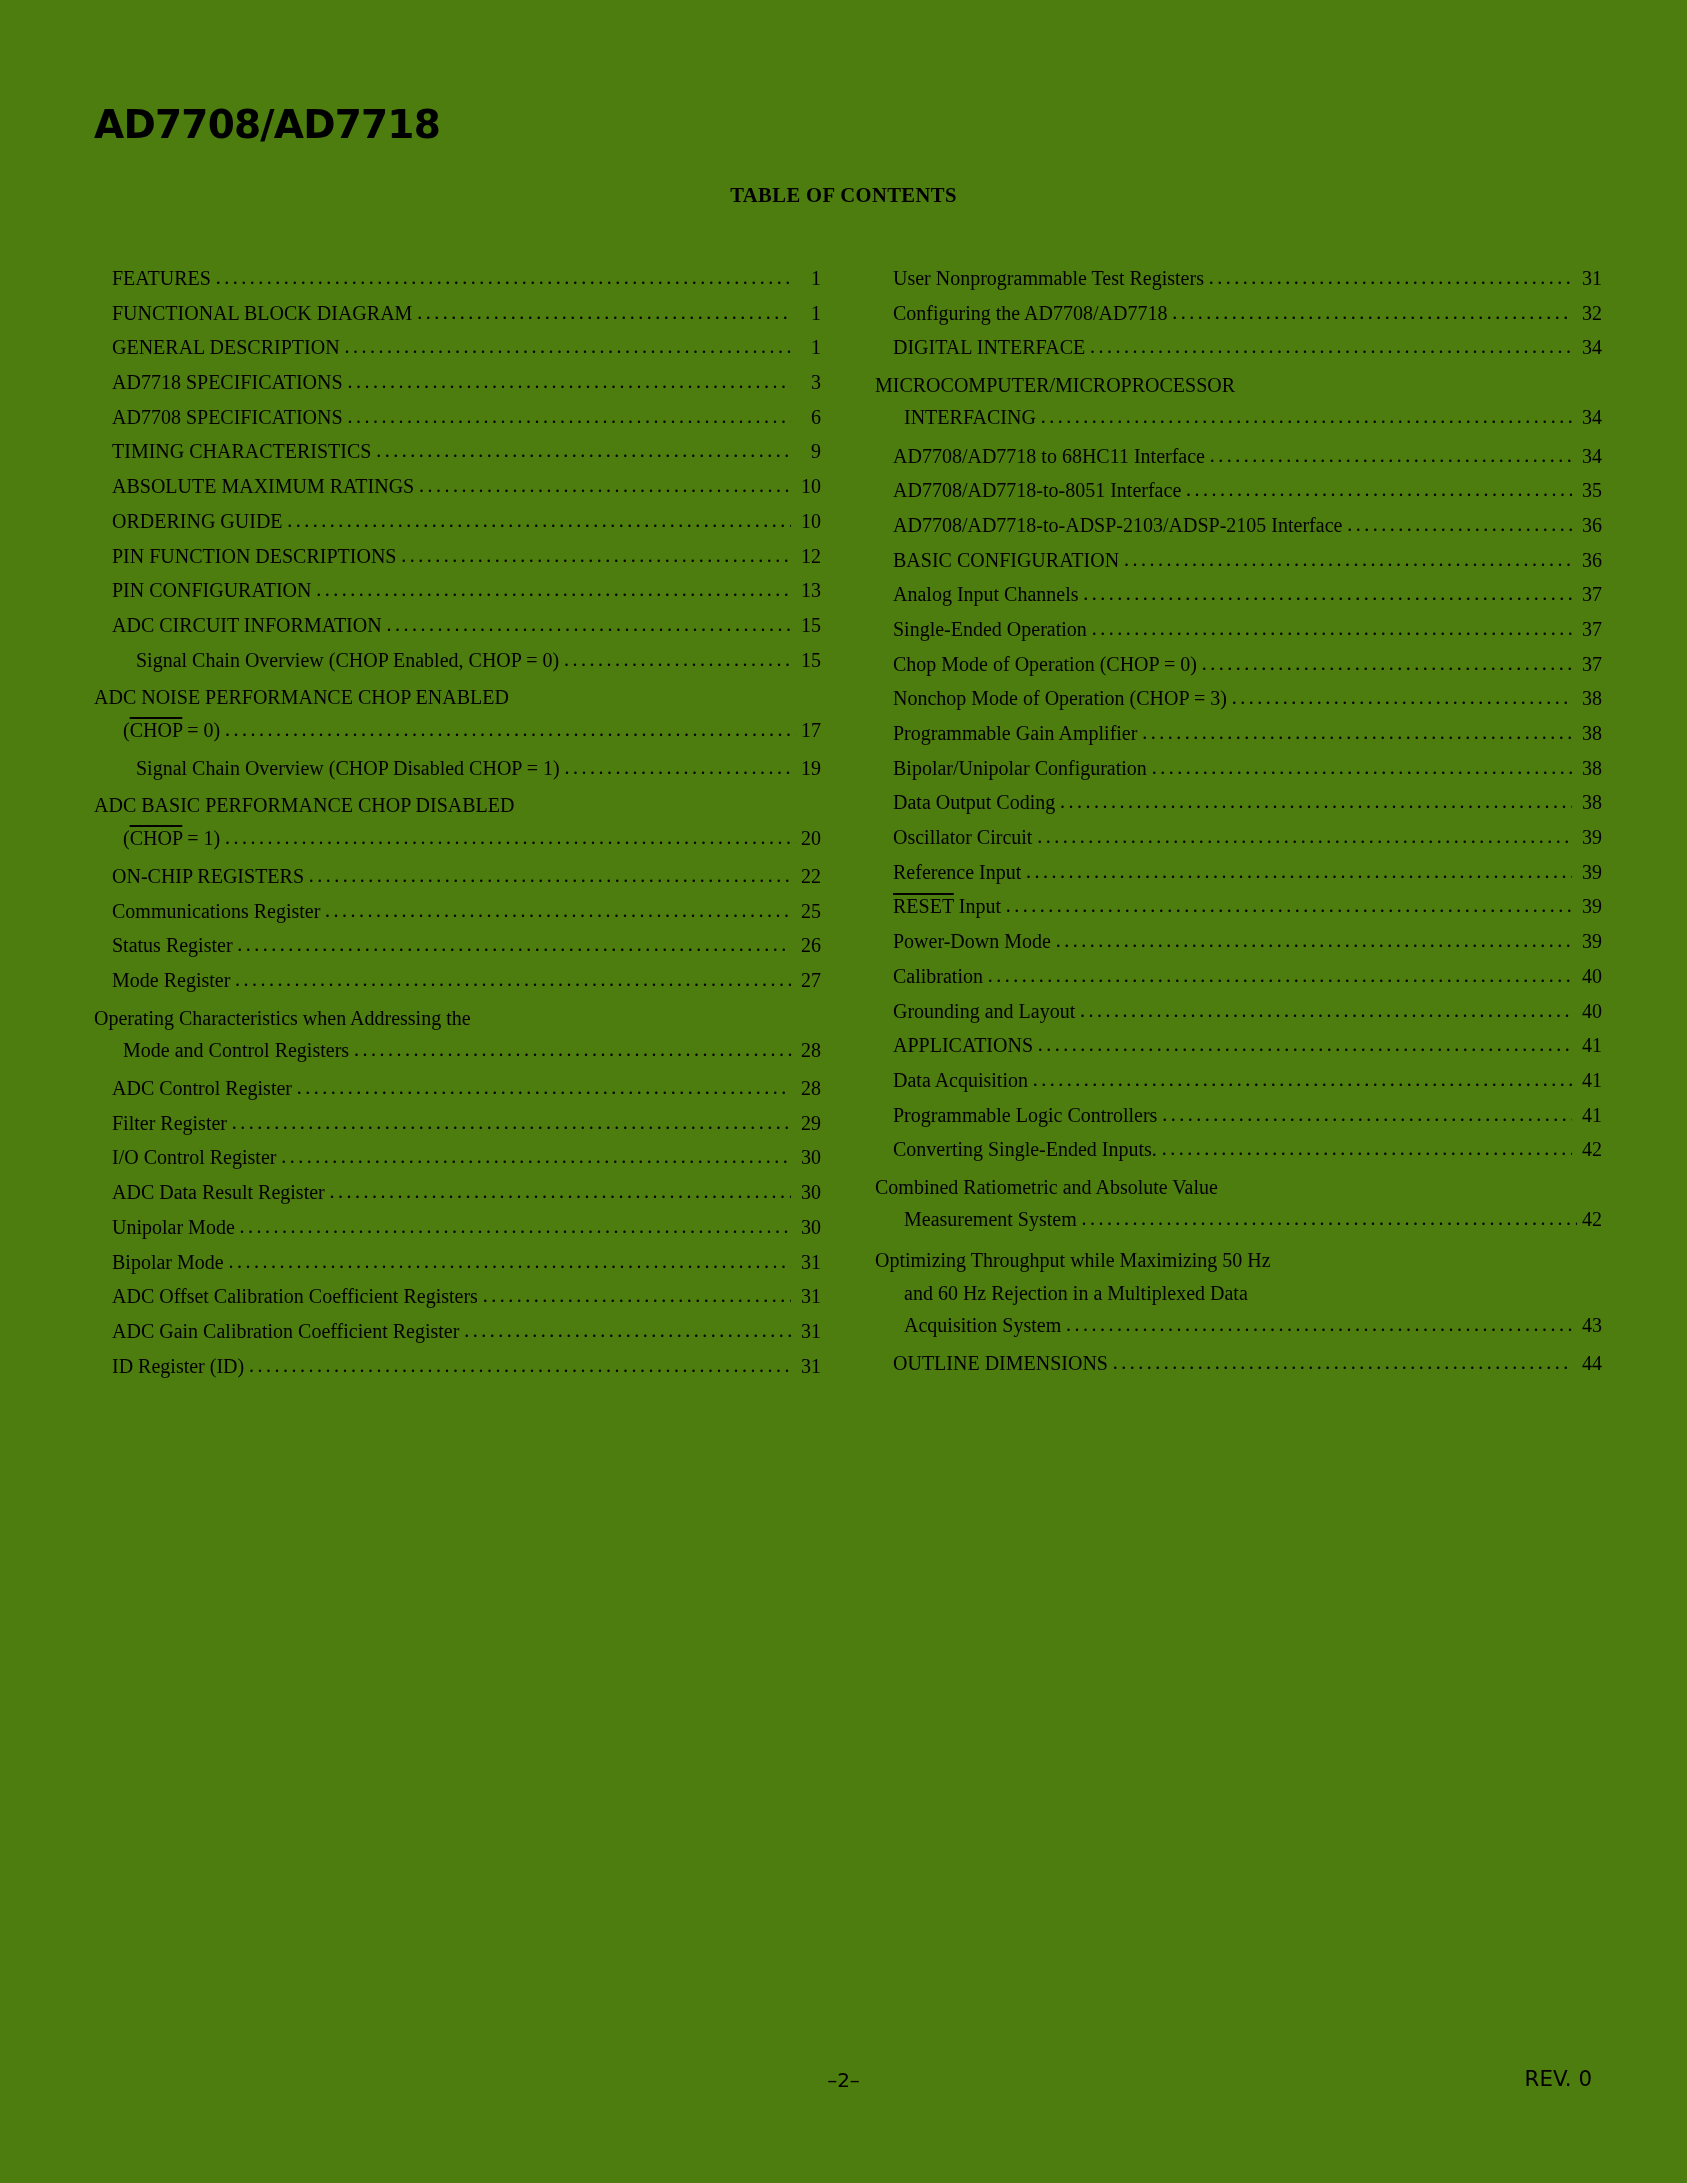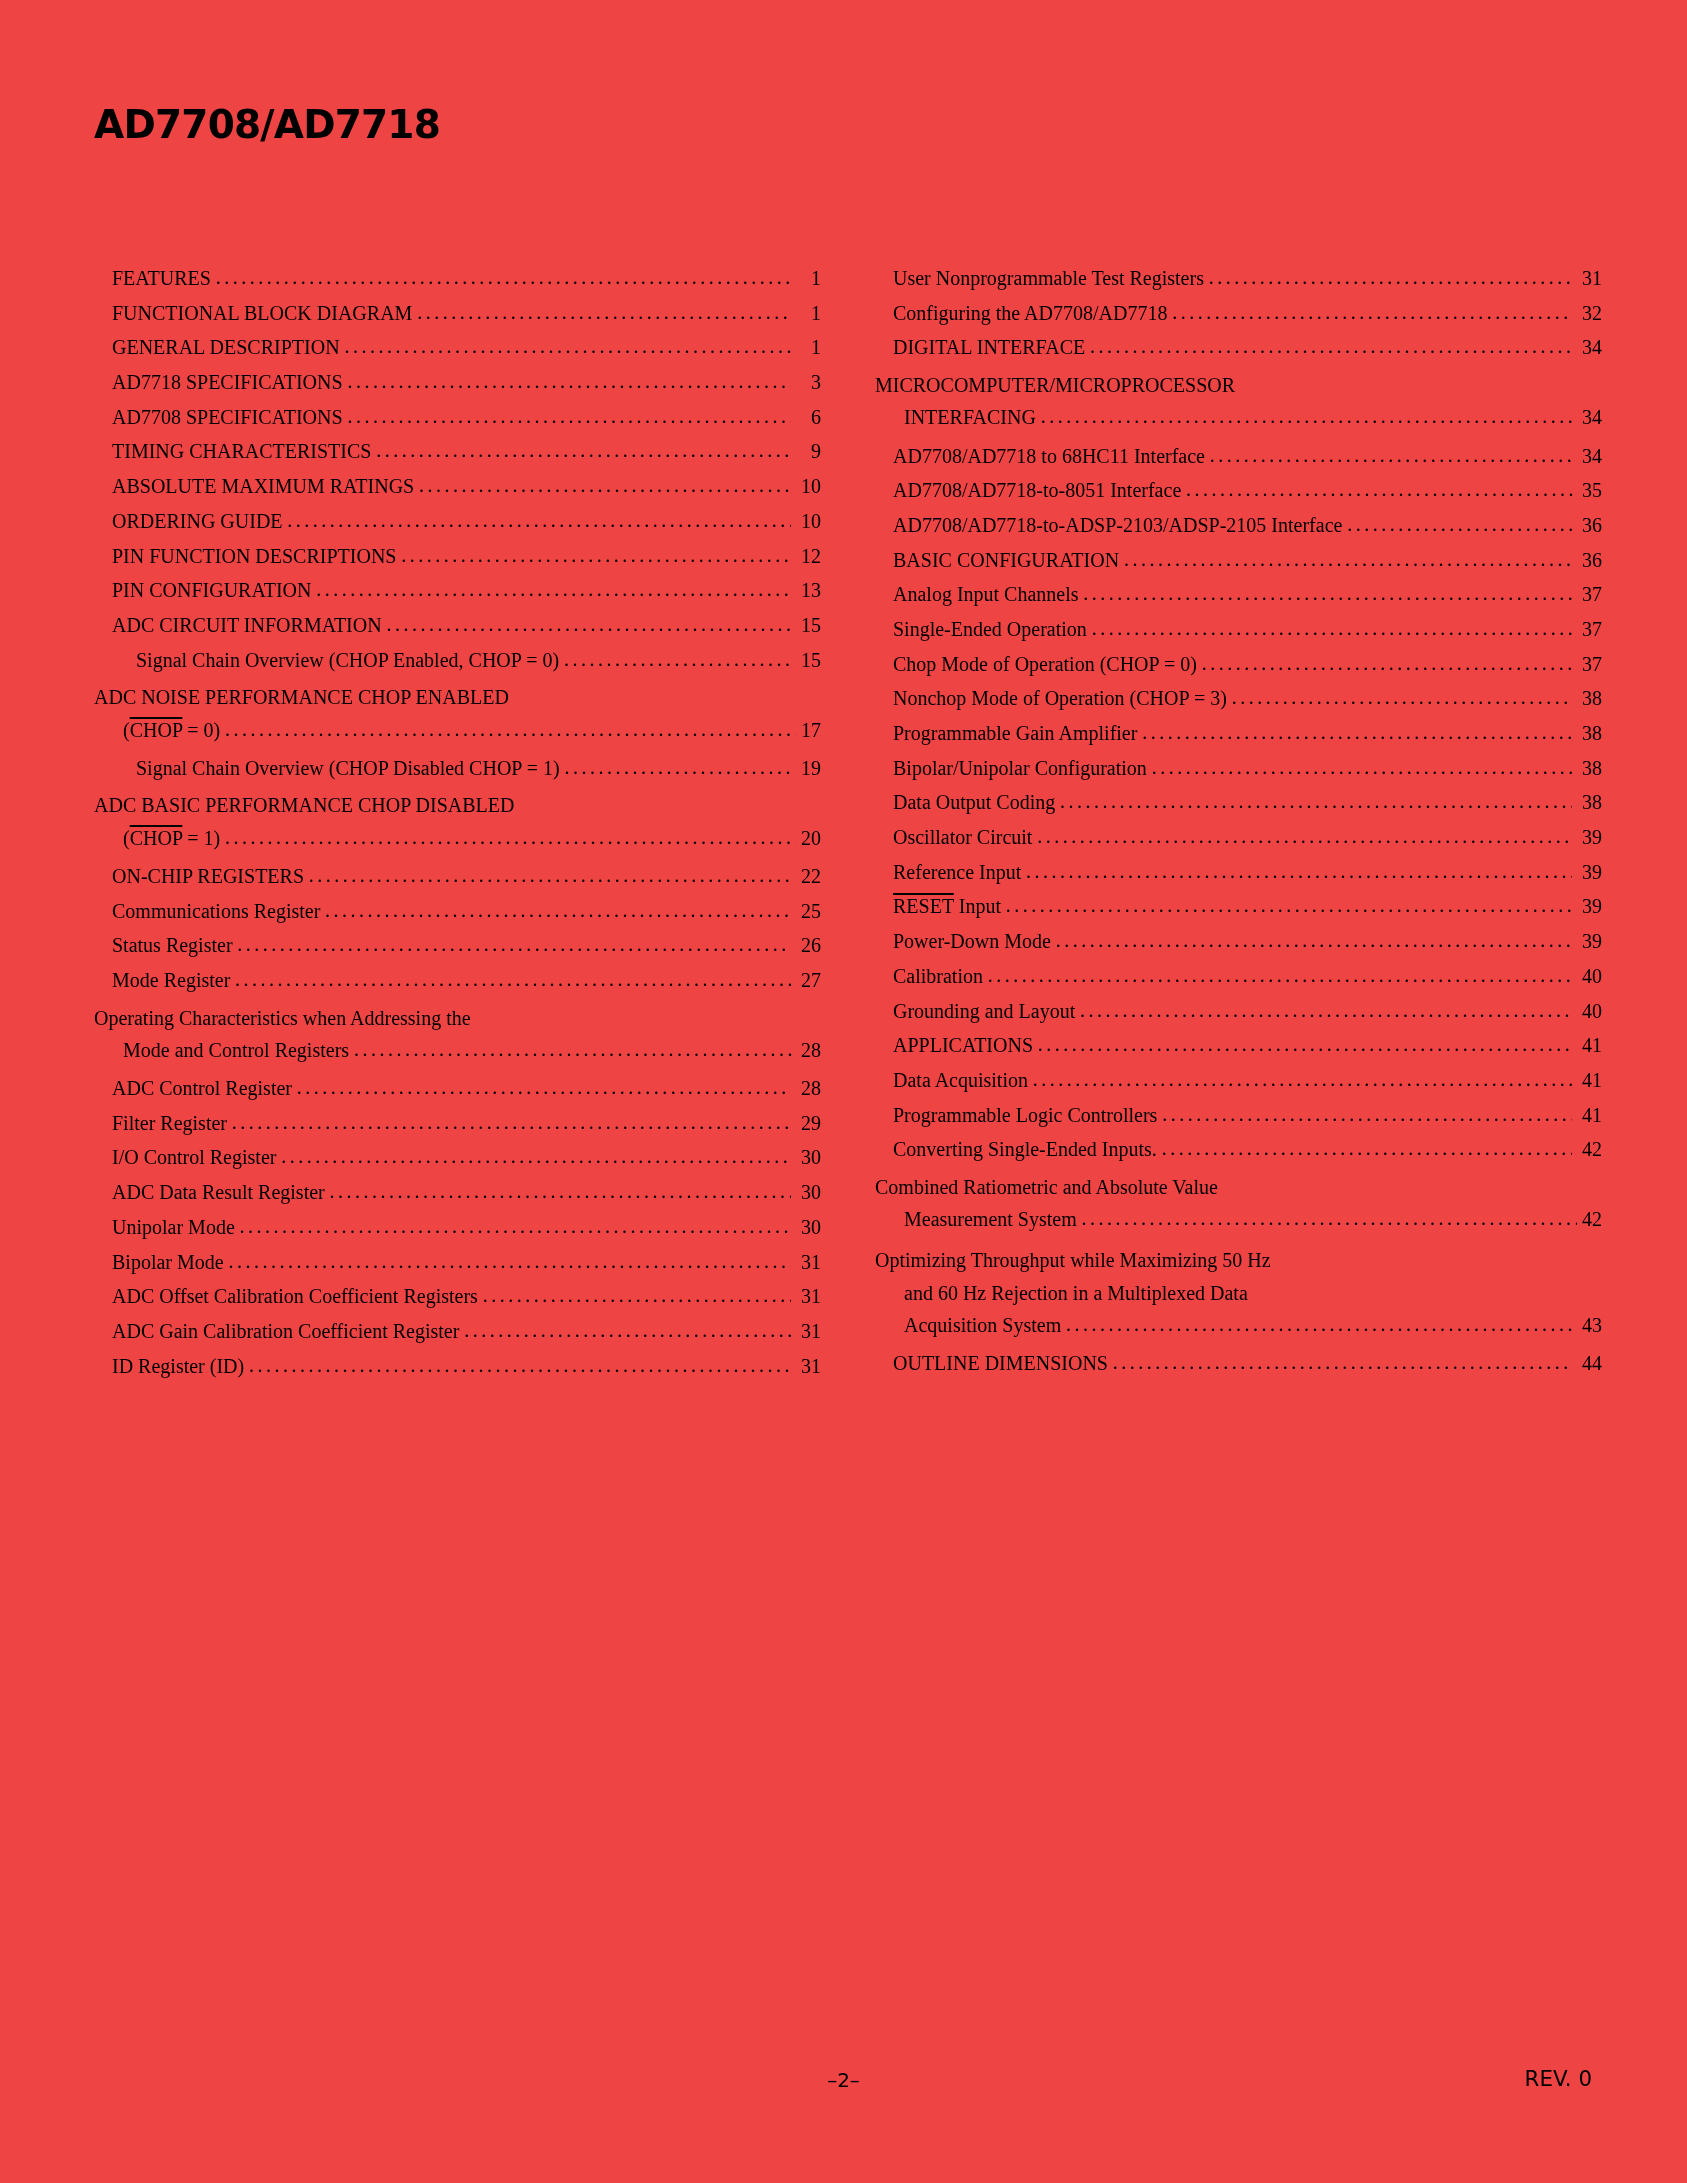--- a/index.html
+++ b/index.html
@@ -4,21 +4,21 @@
 <style>
   html, body {
     margin: 0;
     padding: 0;
     background: #ffffff;
   }
   .page {
     position: relative;
     width: 1687px;
     height: 2183px;
-    background: #ef4444;
+    background: #4d7c0f;
     font-family: "Liberation Serif", serif;
     color: #000000;
     box-sizing: border-box;
   }
   .doc-title {
     position: absolute;
     left: 94px;
     top: 102px;
     font-family: "DejaVu Sans", sans-serif;
     font-weight: bold;
@@ -125,20 +125,21 @@
     font-size: 21.4px;
   }
 </style>
 </head>
 <body>
 
 <div class="page">
 
   <div class="doc-title">AD7708/AD7718</div>
 
+  <div class="toc-heading">TABLE OF CONTENTS</div>
 
   <div class="columns">
     <div class="col" id="col-left">
         <div class="entry">
           <div class="row">
             <span class="label">FEATURES</span>
             <span class="dots">........................................................................................................................................................................................................</span>
             <span class="pg">1</span>
           </div>
         </div>

